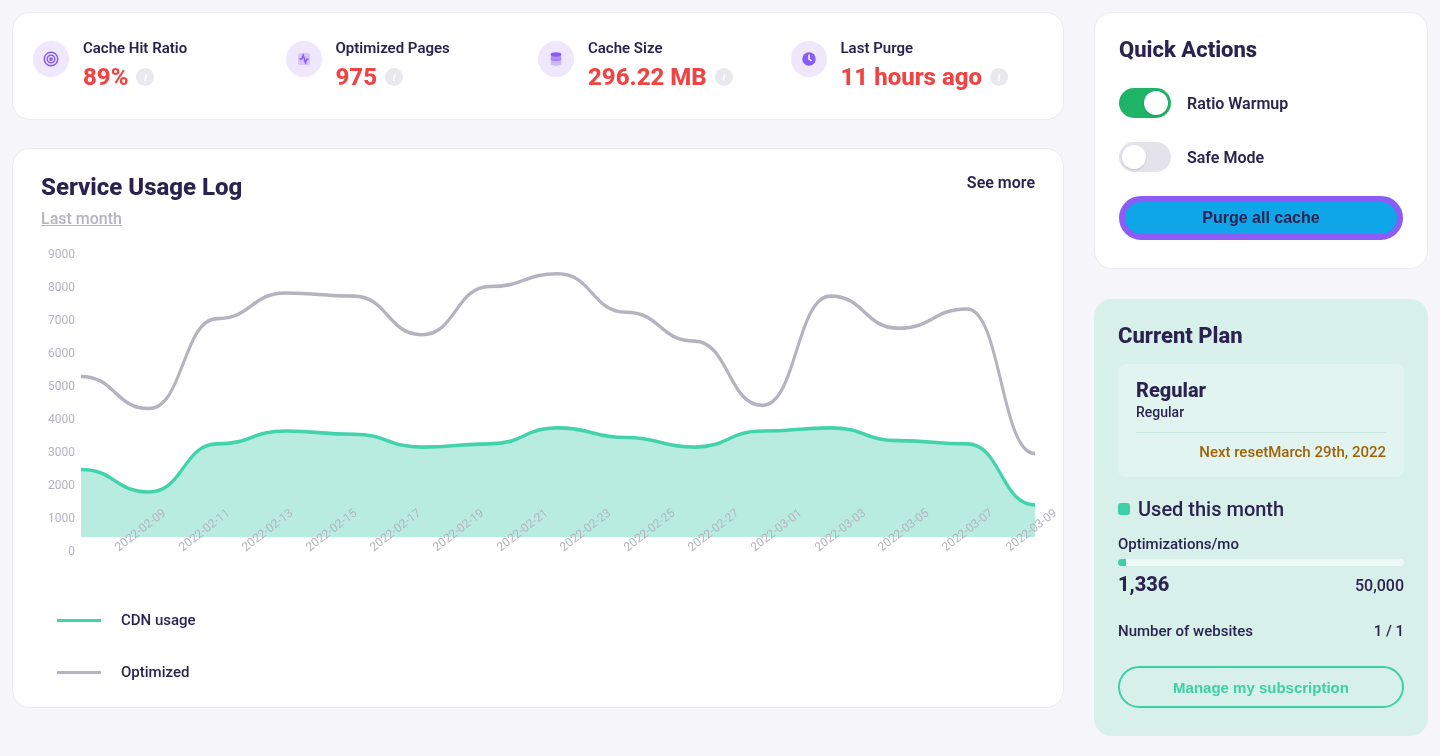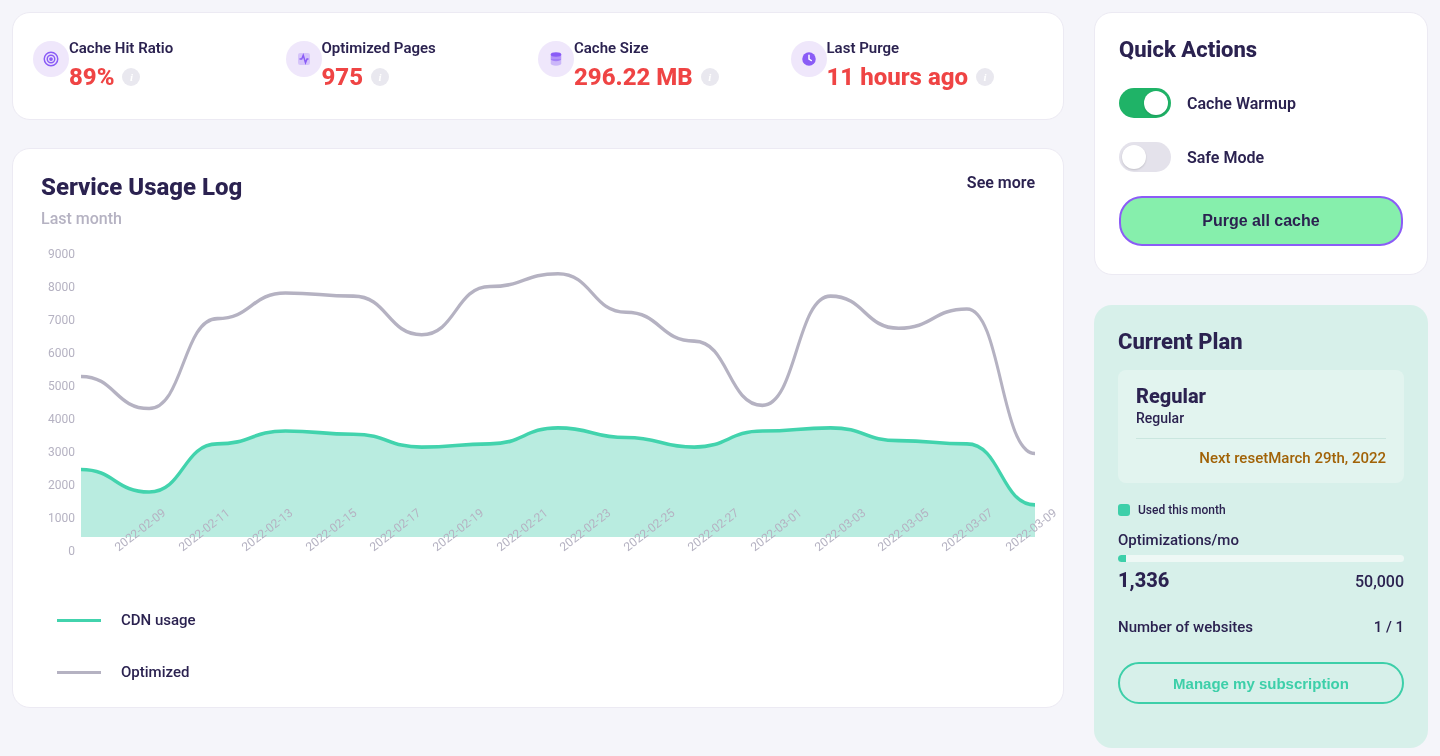--- a/index.html
+++ b/index.html
@@ -23,20 +23,21 @@
     background: #fff;
     border: 1px solid #eceaf3;
     border-radius: 18px;
   }
 
   
   .stats-card { display: flex; padding: 26px 20px 28px 20px; }
   .stat {
     display: flex;
     align-items: flex-start;
+    gap: 14px;
     width: 25%;
   }
   .stat-icon {
     width: 36px; height: 36px;
     border-radius: 50%;
     background: #efe7fb;
     display: flex; align-items: center; justify-content: center;
     color: #8a5cf6;
     margin-top: 2px;
   }
@@ -49,21 +50,21 @@
     width: 18px; height: 18px; border-radius: 50%;
     background: #e9e8ef; color: #fff;
     display: inline-flex; align-items: center; justify-content: center;
     font-size: 11px; font-weight: 700; font-style: italic; font-family: Georgia, serif;
   }
 
   
   .chart-card { padding: 24px 28px 26px 28px; display: flex; flex-direction: column; height: 560px; }
   .chart-header { display: flex; justify-content: space-between; align-items: flex-start; }
   .chart-title { font-size: 24px; font-weight: 800; color: #2b2250; }
-  .chart-subtitle { font-size: 16px; color: #b5b2c2; margin-top: 8px; font-weight: 500; }
+  .chart-subtitle { font-size: 16px; color: #b5b2c2; margin-top: 8px; font-weight: 500; text-decoration: underline; }
   .see-more { font-size: 16px; font-weight: 600; color: #2b2250; cursor: pointer; }
 
   .chart-area { flex: 1; display: flex; margin-top: 20px; }
   .y-axis {
     position: relative; width: 40px;
     display: flex; flex-direction: column; justify-content: space-between;
     color: #b5b2c2; font-size: 12px; text-align: right; padding-right: 6px;
   }
   .y-axis span { line-height: 12px; }
   .plot-wrap { flex: 1; display: flex; flex-direction: column; }
@@ -97,34 +98,34 @@
   .toggle.off { background: #e4e2eb; }
   .toggle-knob {
     position: absolute; top: 3px; width: 24px; height: 24px;
     background: #fff; border-radius: 50%;
     box-shadow: 0 1px 2px rgba(0,0,0,0.15);
   }
   .toggle.on .toggle-knob { right: 3px; }
   .toggle.off .toggle-knob { left: 3px; }
   .btn-outline {
     display: flex; align-items: center; justify-content: center;
-    width: 100%; height: 50px; border: 2px solid #8b5cf6;
-    border-radius: 23px; background: #86efac; cursor: pointer;
+    width: 100%; height: 44px; border: 6px solid #8b5cf6;
+    border-radius: 23px; background: #0ea5e9; cursor: pointer;
     font-size: 16px; font-weight: 600; color: #2b2250;
   }
 
   
-  .plan-card { background: #d7f0ea; border: none; padding: 24px 24px 44px 24px; }
+  .plan-card { background: #d7f0ea; border: none; padding: 24px 24px 28px 24px; }
   .plan-title { font-size: 22px; font-weight: 800; color: #2b2250; margin-bottom: 16px; }
   .plan-box { background: #e2f4ef; border-radius: 8px; padding: 14px 18px 16px 18px; margin-bottom: 20px; }
   .plan-name { font-size: 20px; font-weight: 800; color: #2b2250; }
   .plan-sub { font-size: 14px; color: #2b2250; margin-top: 2px; font-weight: 500; }
   .plan-divider { height: 1px; background: #cae6df; margin: 12px 0 10px 0; }
   .plan-row { display: flex; justify-content: flex-end; font-size: 15px; color: #a16207; font-weight: 500; }
-  .used-row { display: flex; align-items: center; gap: 8px; color: #2b2250; font-size: 12px; font-weight: 500; }
+  .used-row { display: flex; align-items: center; gap: 8px; color: #2b2250; font-size: 20px; font-weight: 500; }
   .used-swatch { width: 12px; height: 12px; border-radius: 3px; background: #3dcfa9; }
   .opt-label { margin-top: 14px; font-size: 15px; color: #2b2250; font-weight: 500; }
   .progress { margin-top: 6px; height: 7px; background: #eef8f5; border-radius: 4px; overflow: hidden; }
   .progress-fill { height: 100%; background: #3dcfa9; }
   .opt-row { display: flex; justify-content: space-between; align-items: baseline; margin-top: 6px; }
   .opt-used { font-size: 20px; font-weight: 800; color: #2b2250; }
   .opt-total { font-size: 16px; color: #2b2250; font-weight: 500; }
   .sites-row { display: flex; justify-content: space-between; margin-top: 26px; font-size: 15px; font-weight: 500; color: #2b2250; gap: 24px; }
   .btn-plan {
     margin-top: 26px;
@@ -272,21 +273,21 @@
     </div>
   </div>
 
   <div class="side-col">
     <div class="card qa-card">
       <div class="qa-title">Quick Actions</div>
       <div class="qa-row">
         <div class="toggle on">
             <div class="toggle-knob"></div>
           </div>
-        <div class="qa-label">Cache Warmup</div>
+        <div class="qa-label">Ratio Warmup</div>
       </div>
       <div class="qa-row">
         <div class="toggle off">
             <div class="toggle-knob"></div>
           </div>
         <div class="qa-label">Safe Mode</div>
       </div>
       <button class="btn-outline">Purge all cache</button>
     </div>
 

